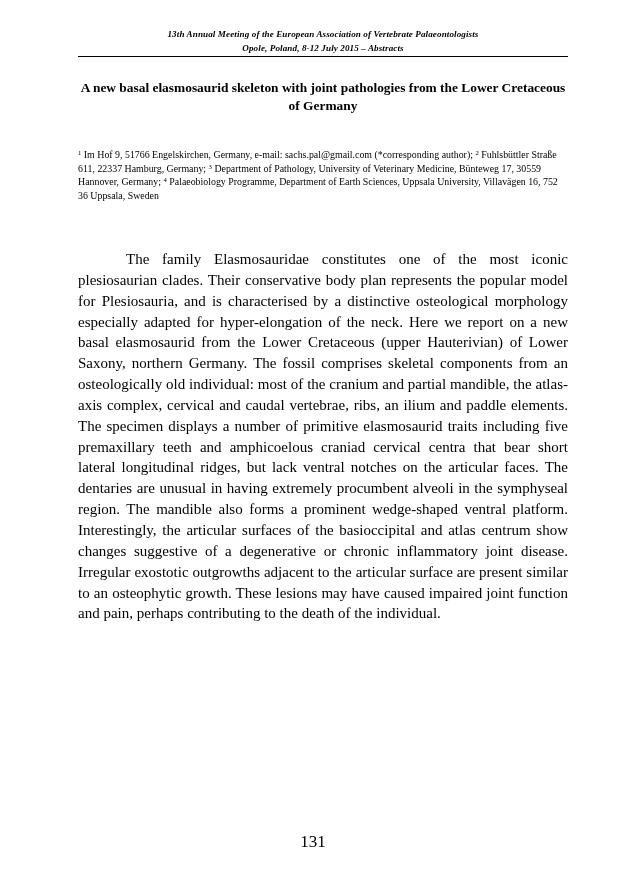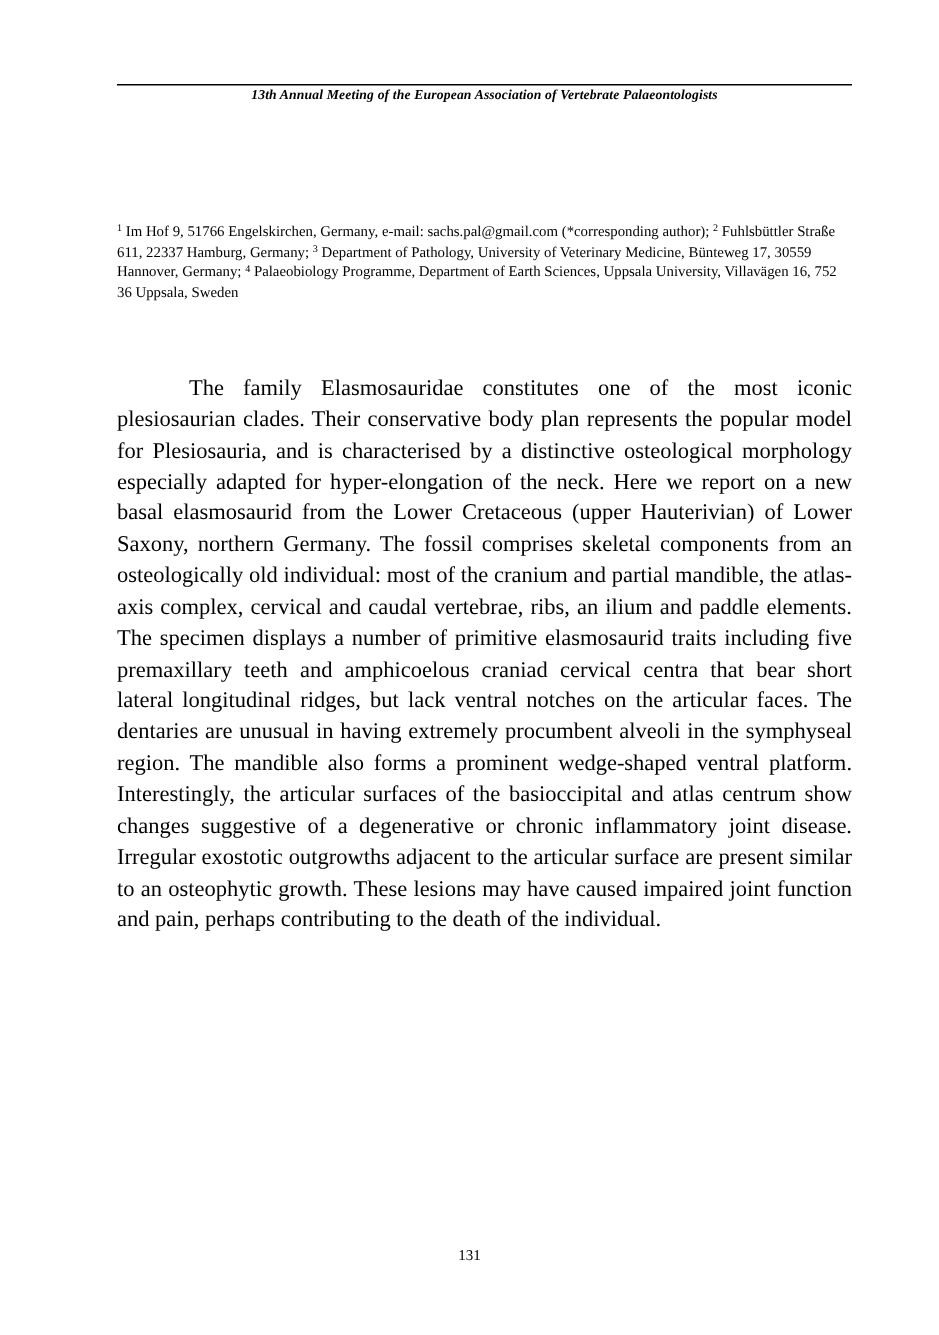--- a/index.html
+++ b/index.html
@@ -30,21 +30,20 @@
     position: absolute;
     left: 78px;
     top: 28px;
     width: 490px;
     text-align: center;
     font-style: italic;
     font-weight: bold;
     font-size: 9.1px;
     line-height: 13.5px;
     letter-spacing: 0.1px;
-    margin-top: 29px;
   }
   .running-head .rh-line {
     display: block;
     white-space: nowrap;
   }
 
   .head-rule {
     position: absolute;
     left: 78px;
     top: 56px;
@@ -107,34 +106,36 @@
     hyphens: manual;
   }
 
   
   .page-number {
     position: absolute;
     left: 0;
     top: 832px;
     width: 626px;
     text-align: center;
-    font-size: 10px;
+    font-size: 17px;
   }
 </style>
 </head>
 <body>
 
 <div class="page">
 
   <div class="running-head">
     <span class="rh-line">13th Annual Meeting of the European Association of Vertebrate Palaeontologists</span>
+    <span class="rh-line">Opole, Poland, 8-12 July 2015 – Abstracts</span>
   </div>
 
   <div class="head-rule"></div>
 
+  <h1 class="title">A new basal elasmosaurid skeleton with joint pathologies from the Lower Cretaceous of Germany</h1>
 
 
   <div class="affiliations">
     <sup>1</sup><span> Im Hof 9, 51766 Engelskirchen, Germany, e-mail: sachs.pal@gmail.com (*corresponding author); </span><sup>2</sup><span> Fuhlsbüttler Straße 611, 22337 Hamburg, Germany; </span><sup>3</sup><span> Department of Pathology, University of Veterinary Medicine, Bünteweg 17, 30559 Hannover, Germany; </span><sup>4</sup><span> Palaeobiology Programme, Department of Earth Sciences, Uppsala University, Villavägen 16, 752 36 Uppsala, Sweden</span>
   </div>
 
   <div class="abstract">The family Elasmosauridae constitutes one of the most iconic plesiosaurian clades. Their conservative body plan represents the popular model for Plesiosauria, and is characterised by a distinctive osteological morphology especially adapted for hyper-elongation of the neck. Here we report on a new basal elasmosaurid from the Lower Cretaceous (upper Hauterivian) of Lower Saxony, northern Germany. The fossil comprises skeletal components from an osteologically old individual: most of the cranium and partial mandible, the atlas-axis complex, cervical and caudal vertebrae, ribs, an ilium and paddle elements. The specimen displays a number of primitive elasmosaurid traits including five premaxillary teeth and amphicoelous craniad cervical centra that bear short lateral longitudinal ridges, but lack ventral notches on the articular faces. The dentaries are unusual in having extremely procumbent alveoli in the symphyseal region. The mandible also forms a prominent wedge-shaped ventral platform. Interestingly, the articular surfaces of the basioccipital and atlas centrum show changes suggestive of a degenerative or chronic inflammatory joint disease. Irregular exostotic outgrowths adjacent to the articular surface are present similar to an osteophytic growth. These lesions may have caused impaired joint function and pain, perhaps contributing to the death of the individual.</div>
 
   <div class="page-number">131</div>
 

